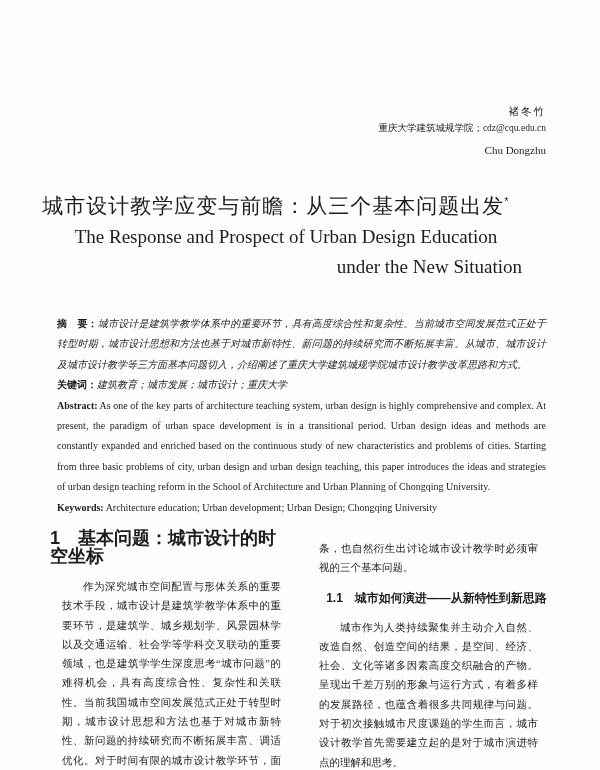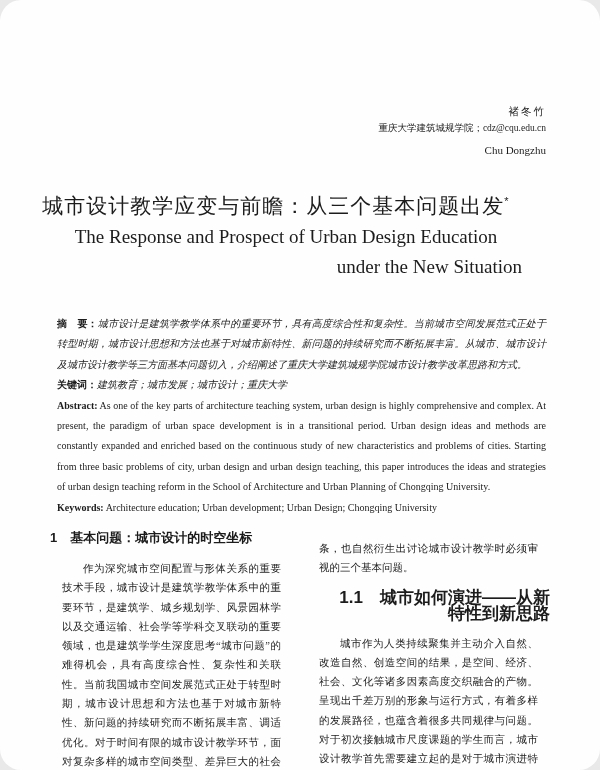--- a/index.html
+++ b/index.html
@@ -1,20 +1,19 @@
 <!DOCTYPE html>
 <html><head>
 <meta charset="utf-8">
 <style>
   html,body{margin:0;padding:0;background:#e9e9e9;}
   .page{
     position:relative;width:600px;height:770px;margin:0 auto;
     background:#fefefe;color:#1c1c1c;overflow:hidden;
     font-family:"Liberation Serif", serif;
-    border-radius:21px;
   }
   
   .author-block{
     position:absolute;top:104px;right:54px;text-align:right;
     line-height:15px;
   }
   .author-cn{font-family:"Liberation Sans", sans-serif;font-size:10.5px;letter-spacing:2px;margin-bottom:2px;}
   .affil-cn{font-size:9.5px;margin-bottom:7px;}
   .author-en{font-size:11px;margin-bottom:2px;}
   .affil-en{font-size:9px;}
@@ -40,25 +39,25 @@
   .front b.cnlab{font-family:"Liberation Sans", sans-serif;font-style:normal;}
   .front .row{margin:0;}
   
   .columns{
     position:absolute;top:527px;left:50px;width:500px;
     display:flex;gap:14px;
   }
   .col{width:243px;font-size:10.5px;line-height:19.3px;text-align:justify;}
   .sec-h{
     font-family:"Liberation Sans", sans-serif;font-weight:bold;
-    font-size:13px;line-height:18px;margin:2px 0 12px 0;text-align:left;
+    font-size:18px;line-height:18px;margin:2px 0 12px 0;text-align:left;
   }
   .sub-h{
     font-family:"Liberation Sans", sans-serif;font-weight:bold;
-    font-size:17px;line-height:16px;margin:12px 0 6px 16px;text-align:right;
+    font-size:12px;line-height:16px;margin:12px 0 6px 16px;text-align:center;
   }
   .para{margin:12px;text-indent:2em;}
   .para.noindent{text-indent:0;}
 </style>
 </head>
 <body>
 
 <div class="page">
 
   <div class="author-block">

